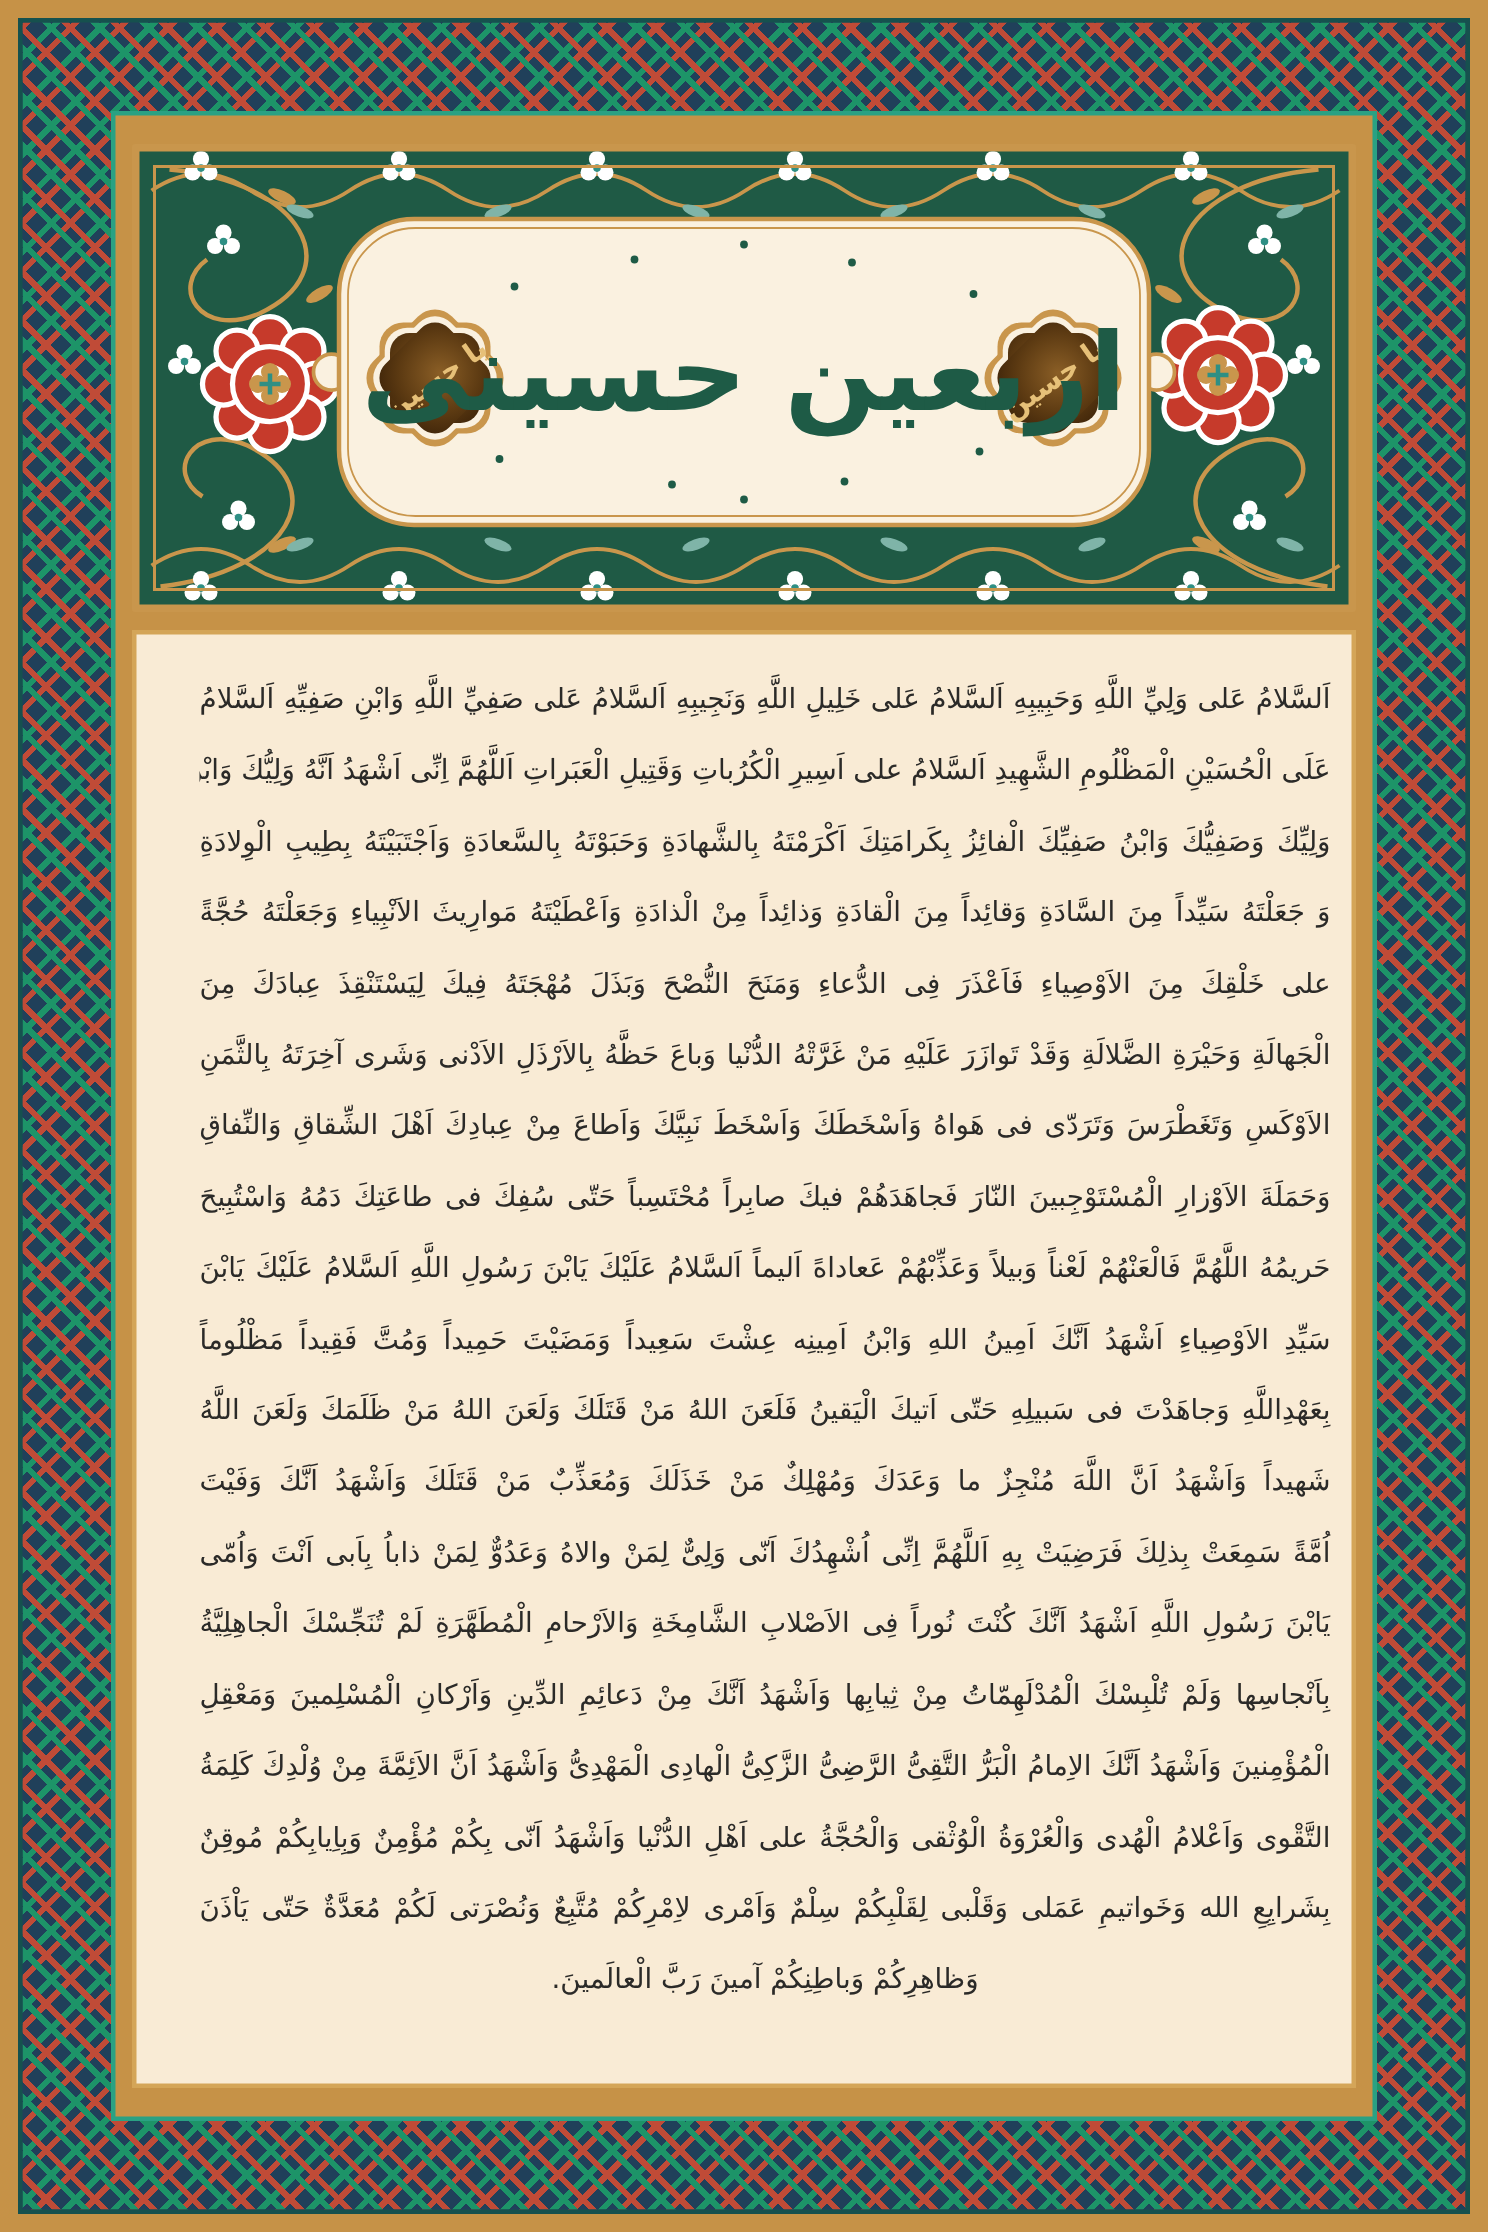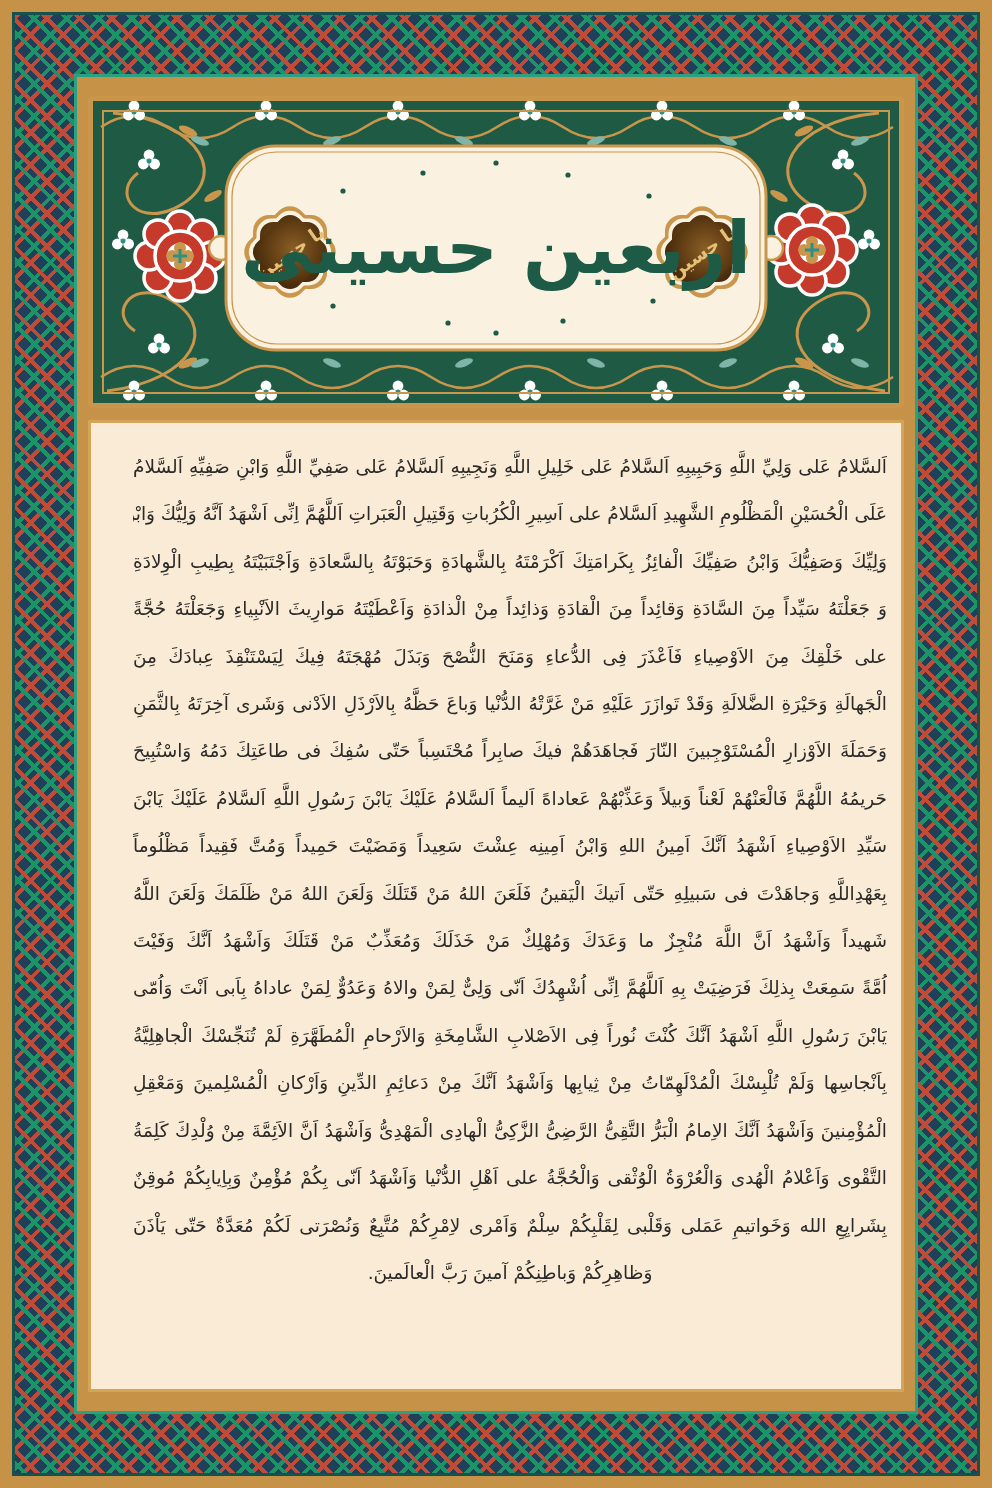--- a/index.html
+++ b/index.html
@@ -212,26 +212,27 @@
     </div>
 
     <div class="body-panel">
       <div class="body-text">
         <div class="line">اَلسَّلامُ عَلى وَلِيِّ اللَّهِ وَحَبِيبِهِ اَلسَّلامُ عَلى خَلِيلِ اللَّهِ وَنَجِيبِهِ اَلسَّلامُ عَلى صَفِيِّ اللَّهِ وَابْنِ صَفِيِّهِ اَلسَّلامُ</div>
         <div class="line">عَلَى الْحُسَيْنِ الْمَظْلُومِ الشَّهِيدِ اَلسَّلامُ على اَسِيرِ الْكُرُباتِ وَقَتِيلِ الْعَبَراتِ اَللَّهُمَّ اِنِّى اَشْهَدُ اَنَّهُ وَلِيُّكَ وَابْنُ</div>
         <div class="line">وَلِيِّكَ وَصَفِيُّكَ وَابْنُ صَفِيِّكَ الْفائِزُ بِكَرامَتِكَ اَكْرَمْتَهُ بِالشَّهادَةِ وَحَبَوْتَهُ بِالسَّعادَةِ وَاَجْتَبَيْتَهُ بِطِيبِ الْوِلادَةِ</div>
         <div class="line">وَ جَعَلْتَهُ سَيِّداً مِنَ السَّادَةِ وَقائِداً مِنَ الْقادَةِ وَذائِداً مِنْ الْذادَةِ وَاَعْطَيْتَهُ مَوارِيثَ الاَنْبِياءِ وَجَعَلْتَهُ حُجَّةً</div>
         <div class="line">على خَلْقِكَ مِنَ الاَوْصِياءِ فَاَعْذَرَ فِى الدُّعاءِ وَمَنَحَ النُّصْحَ وَبَذَلَ مُهْجَتَهُ فِيكَ لِيَسْتَنْقِذَ عِبادَكَ مِنَ</div>
         <div class="line">الْجَهالَةِ وَحَيْرَةِ الضَّلالَةِ وَقَدْ تَوازَرَ عَلَيْهِ مَنْ غَرَّتْهُ الدُّنْيا وَباعَ حَظَّهُ بِالاَرْذَلِ الاَدْنى وَشَرى آخِرَتَهُ بِالثَّمَنِ</div>
+        <div class="line">الاَوْكَسِ وَتَغَطْرَسَ وَتَرَدّى فى هَواهُ وَاَسْخَطَكَ وَاَسْخَطَ نَبِيَّكَ وَاَطاعَ مِنْ عِبادِكَ اَهْلَ الشِّقاقِ وَالنِّفاقِ</div>
         <div class="line">وَحَمَلَةَ الاَوْزارِ الْمُسْتَوْجِبينَ النّارَ فَجاهَدَهُمْ فيكَ صابِراً مُحْتَسِباً حَتّى سُفِكَ فى طاعَتِكَ دَمُهُ وَاسْتُبِيحَ</div>
         <div class="line">حَريمُهُ اللَّهُمَّ فَالْعَنْهُمْ لَعْناً وَبيلاً وَعَذِّبْهُمْ عَعاداهً اَليماً اَلسَّلامُ عَلَيْكَ يَابْنَ رَسُولِ اللَّهِ اَلسَّلامُ عَلَيْكَ يَابْنَ</div>
         <div class="line">سَيِّدِ الاَوْصِياءِ اَشْهَدُ اَنَّكَ اَمِينُ اللهِ وَابْنُ اَمِينِه عِشْتَ سَعِيداً وَمَضَيْتَ حَمِيداً وَمُتَّ فَقِيداً مَظْلُوماً</div>
         <div class="line">بِعَهْدِاللَّهِ وَجاهَدْتَ فى سَبيلِهِ حَتّى اَتيكَ الْيَقينُ فَلَعَنَ اللهُ مَنْ قَتَلَكَ وَلَعَنَ اللهُ مَنْ ظَلَمَكَ وَلَعَنَ اللَّهُ</div>
         <div class="line">شَهيداً وَاَشْهَدُ اَنَّ اللَّهَ مُنْجِزٌ ما وَعَدَكَ وَمُهْلِكٌ مَنْ خَذَلَكَ وَمُعَذِّبٌ مَنْ قَتَلَكَ وَاَشْهَدُ اَنَّكَ وَفَيْتَ</div>
-        <div class="line">اُمَّةً سَمِعَتْ بِذلِكَ فَرَضِيَتْ بِهِ اَللَّهُمَّ اِنِّى اُشْهِدُكَ اَنّى وَلِىٌّ لِمَنْ والاهُ وَعَدُوٌّ لِمَنْ عاداهُ بِاَبى اَنْتَ وَاُمّى</div>
+        <div class="line">اُمَّةً سَمِعَتْ بِذلِكَ فَرَضِيَتْ بِهِ اَللَّهُمَّ اِنِّى اُشْهِدُكَ اَنّى وَلِىٌّ لِمَنْ والاهُ وَعَدُوٌّ لِمَنْ ذاباُ بِاَبى اَنْتَ وَاُمّى</div>
         <div class="line">يَابْنَ رَسُولِ اللَّهِ اَشْهَدُ اَنَّكَ كُنْتَ نُوراً فِى الاَصْلابِ الشَّامِخَةِ وَالاَرْحامِ الْمُطَهَّرَةِ لَمْ تُنَجِّسْكَ الْجاهِلِيَّةُ</div>
         <div class="line">بِاَنْجاسِها وَلَمْ تُلْبِسْكَ الْمُدْلَهِمّاتُ مِنْ ثِيابِها وَاَشْهَدُ اَنَّكَ مِنْ دَعائِمِ الدِّينِ وَاَرْكانِ الْمُسْلِمينَ وَمَعْقِلِ</div>
         <div class="line">الْمُؤْمِنينَ وَاَشْهَدُ اَنَّكَ الاِمامُ الْبَرُّ التَّقِىُّ الرَّضِىُّ الزَّكِىُّ الْهادِى الْمَهْدِىُّ وَاَشْهَدُ اَنَّ الاَئِمَّةَ مِنْ وُلْدِكَ كَلِمَةُ</div>
         <div class="line">التَّقْوى وَاَعْلامُ الْهُدى وَالْعُرْوَةُ الْوُثْقى وَالْحُجَّةُ على اَهْلِ الدُّنْيا وَاَشْهَدُ اَنّى بِكُمْ مُؤْمِنٌ وَبِاِيابِكُمْ مُوقِنٌ</div>
         <div class="line">بِشَرايِعِ الله وَخَواتيمِ عَمَلى وَقَلْبى لِقَلْبِكُمْ سِلْمٌ وَاَمْرى لاِمْرِكُمْ مُتَّبِعٌ وَنُصْرَتى لَكُمْ مُعَدَّةٌ حَتّى يَاْذَنَ</div>
         <div class="line line--last">وَظاهِرِكُمْ وَباطِنِكُمْ آمينَ رَبَّ الْعالَمينَ.</div>
       </div>
     </div>
 
   </div>

